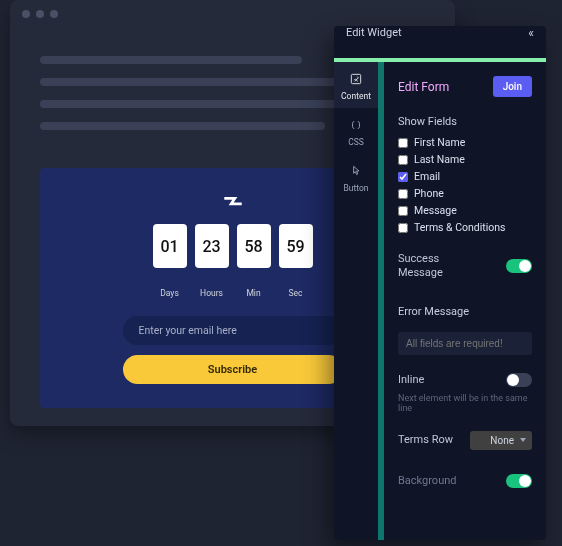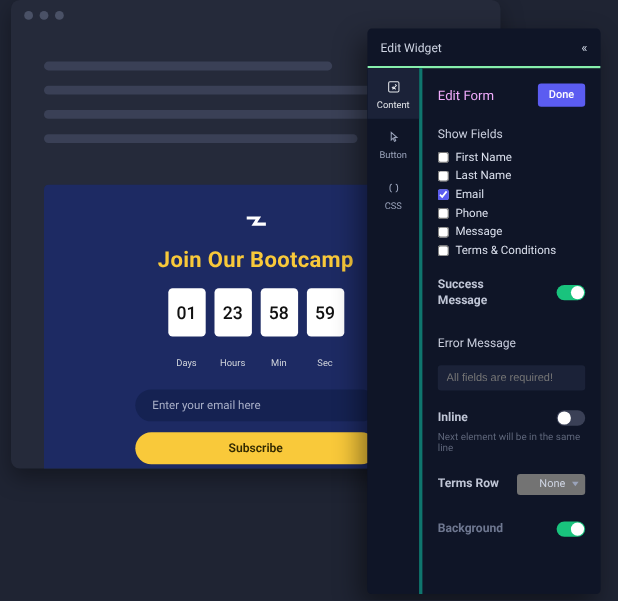--- a/index.html
+++ b/index.html
@@ -69,33 +69,33 @@
     right: 16px; top: 26px;
     width: 212px; height: 514px;
     background: #0f1527;
     border-radius: 4px;
     box-shadow: -6px 10px 24px rgba(0,0,0,.45);
     display: flex; flex-direction: column;
     overflow: hidden;
   }
   .panel-head {
     height: 36px;
-    display: flex; align-items: center; justify-content: space-between;
+    display: flex; align-items: flex-start; justify-content: space-between;
     padding: 0 12px;
-    border-bottom: 2px solid #86efac;
+    border-bottom: 4px solid #86efac;
     font-size: 11px; color: #cdd3e1;
   }
   .collapse-ico { font-size: 12px; color: #cdd3e1; cursor: pointer; }
 
   .panel-body {
     display: flex; flex: 1; min-height: 0;
   }
   .rail {
     width: 50px; background: #0f1527;
-    border-right: 3px solid #0f766e;
+    border-right: 6px solid #0f766e;
     display: flex; flex-direction: column;
   }
   .rail-item {
     display: flex; flex-direction: column; align-items: center;
     justify-content: center; gap: 4px;
     padding: 9px 0 7px 0;
     color: #9aa3ba; font-size: 8.5px; cursor: pointer;
   }
   .rail-item.active { background: #1b2238; color: #e5e7eb; }
   .rail-ico { width: 16px; height: 16px; display:flex; align-items:center; justify-content:center; }
@@ -117,42 +117,42 @@
   }
   .sec-label { font-size: 11px; color: #c9cedd; margin-bottom: 8px; }
   .chk-list { display: flex; flex-direction: column; gap: 4px; margin-bottom: 18px; justify-content: flex-end; }
   .chk { display: flex; align-items: center; gap: 6px; font-size: 10.5px; color: #dbe0ed; }
   .chk input { width: 10px; height: 10px; accent-color: #5b5cf1; cursor: pointer; }
 
   .field-row {
     display: flex; justify-content: space-between; align-items: center;
     margin-bottom: 6px;
   }
-  .field-lbl { font-size: 11px; color: #c0c6d6; line-height: 1.3; font-weight: bold; }
+  .field-lbl { font-size: 11px; color: #c0c6d6; line-height: 1.3; }
   .field-lbl.dim { color: #6e7790; }
   .toggle {
     width: 26px; height: 14px; border-radius: 999px;
     position: relative; cursor: pointer;
   }
   .toggle.on { background: #19c37d; }
   .toggle.off { background: #3a4056; }
   .knob {
     position: absolute; top: 1px; width: 12px; height: 12px;
     background: #fff; border-radius: 50%;
   }
   .toggle.on .knob { right: 1px; }
   .toggle.off .knob { left: 1px; }
 
   .err-input {
     width: 100%; background: #1b2238; border: none; color: #8d94aa;
     font-size: 10px; padding: 6px 8px; border-radius: 3px; margin-top: 6px; margin-bottom: 18px;
   }
   .hint { font-size: 9px; color: #5d6579; margin-top: 2px; margin-bottom: 18px; }
   .select {
-    background: #737373; color: #cdd3e1; font-size: 10px;
+    background: #404040; color: #cdd3e1; font-size: 10px;
     padding: 4px 18px 4px 20px; border-radius: 3px; position: relative;
     min-width: 56px; cursor: pointer;
   }
   .select::after {
     content: ""; position: absolute; right: 6px; top: 50%;
     width: 0; height: 0; border-left: 3px solid transparent;
     border-right: 3px solid transparent; border-top: 4px solid #9aa3ba;
     transform: translateY(-50%);
   }
   .spacer { height: 18px; }
@@ -171,21 +171,20 @@
     <div class="sk w2"></div>
     <div class="sk w3"></div>
     <div class="sk w4"></div>
   </div>
   <div class="hero">
     <div class="logo">
       <svg viewBox="0 0 24 24">
           <path d="M4 9 L14 9 L10 15 L20 15" fill="none" stroke="#fff" stroke-width="3" stroke-linecap="square"></path>
         </svg>
     </div>
-    <div class="hero-title">Join Our Bootcamp</div>
     <div class="countdown">
       <div class="cd-cell">
         <div class="cd-box">01</div>
         <div class="cd-lbl">Days</div>
       </div>
       <div class="cd-cell">
         <div class="cd-box">23</div>
         <div class="cd-lbl">Hours</div>
       </div>
       <div class="cd-cell">
@@ -214,39 +213,39 @@
           <svg viewBox="0 0 24 24">
               <rect x="4" y="4" width="16" height="16" rx="2"></rect>
               <path d="M9 14l2-2 4 4M14 8l2 2-6 6"></path>
             </svg>
         </div>
         <span>Content</span>
       </div>
       <div class="rail-item">
         <div class="rail-ico">
           <svg viewBox="0 0 24 24">
+              <path d="M9 6c-3 0-3 3-3 6s0 6 3 6M15 6c3 0 3 3 3 6s0 6-3 6"></path>
+            </svg>
+        </div>
+        <span>CSS</span>
+      </div>
+      <div class="rail-item">
+        <div class="rail-ico">
+          <svg viewBox="0 0 24 24">
               <path d="M8 4v12l3-3 2 5 2-1-2-5h4L8 4z"></path>
             </svg>
         </div>
         <span>Button</span>
       </div>
-      <div class="rail-item">
-        <div class="rail-ico">
-          <svg viewBox="0 0 24 24">
-              <path d="M9 6c-3 0-3 3-3 6s0 6 3 6M15 6c3 0 3 3 3 6s0 6-3 6"></path>
-            </svg>
-        </div>
-        <span>CSS</span>
-      </div>
     </div>
 
     <div class="content">
       <div class="row-head">
         <div class="h">Edit Form</div>
-        <div class="done-btn">Done</div>
+        <div class="done-btn">Join</div>
       </div>
 
       <div class="sec-label">Show Fields</div>
       <div class="chk-list">
         <label class="chk">
             <input type="checkbox" style="">
             <span>First Name</span>
           </label>
         <label class="chk">
             <input type="checkbox" style="">

